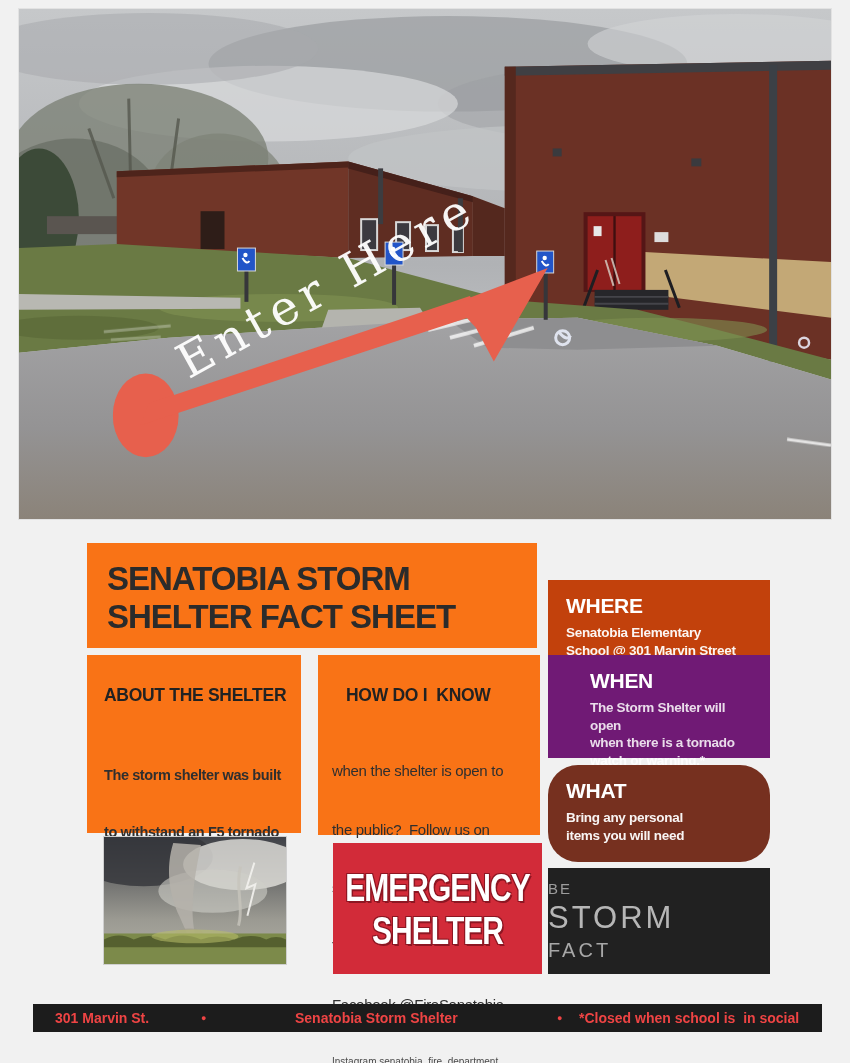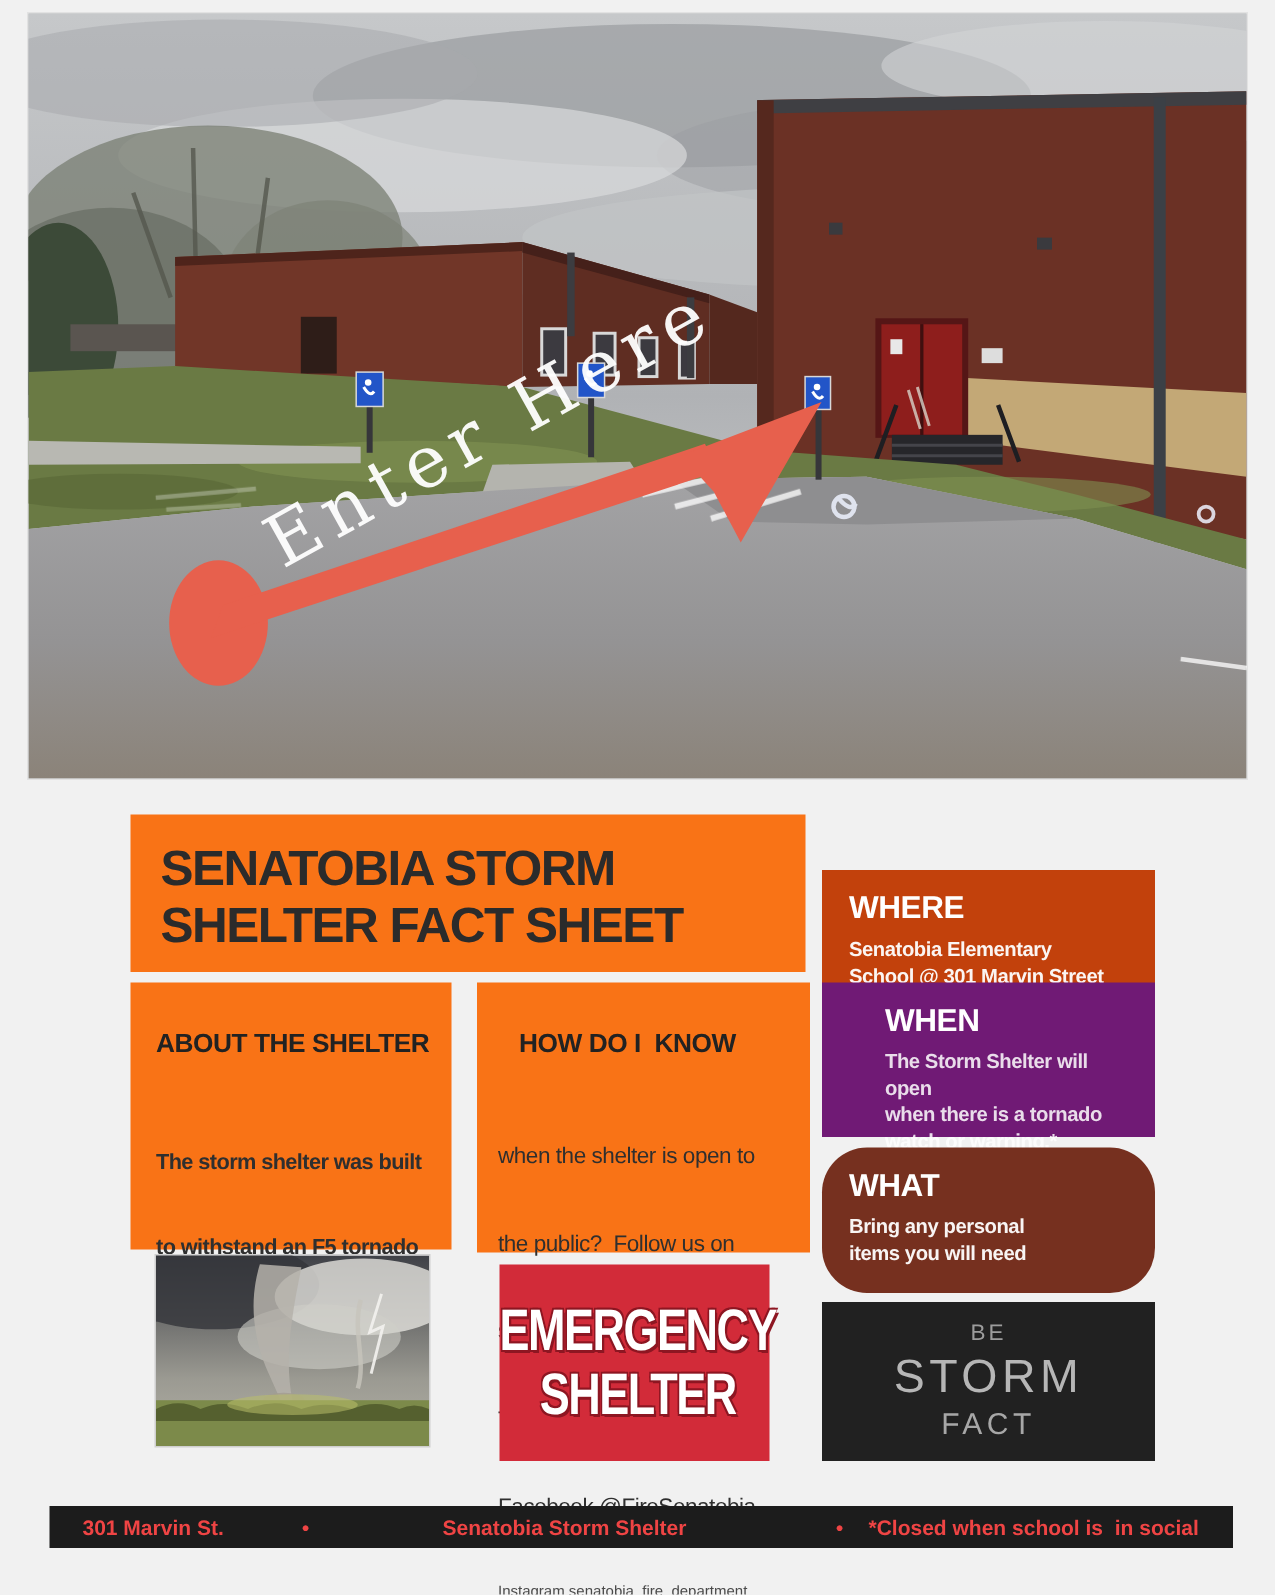--- a/index.html
+++ b/index.html
@@ -26,30 +26,30 @@
   #how-card .ig{margin:2px 0 0 14px;font-size:10px;color:#4a4a4a;letter-spacing:0;}
 
   .side{left:548px;width:222px;color:#fff;box-sizing:border-box;padding:14px 16px 0 18px;}
   .side h3{margin:0 0 6px 0;font-size:21px;font-weight:bold;letter-spacing:-0.3px;}
   .side .body{font-size:13.5px;line-height:17.5px;font-weight:bold;letter-spacing:-0.3px;opacity:.95;}
   #where-box{top:543px;height:130px;background:#c2410c;margin-top:37px;}
   #when-box{top:655px;height:103px;background:#701a75;padding-left:42px;}
   #when-box .body{opacity:.85;}
   #what-box{top:765px;height:97px;background:#76301f;border-radius:30px;}
   #ready-box{left:548px;top:868px;width:222px;height:106px;background:#212121;
-             display:flex;flex-direction:column;align-items:center;justify-content:center;}
+             display:flex;flex-direction:column;justify-content:center;}
   #ready-box .l1{font-size:15px;color:#9c9c9c;letter-spacing:2px;}
   #ready-box .l2{font-size:31px;color:#b6b6b6;letter-spacing:3px;margin:3px 0;}
   #ready-box .l3{font-size:20px;color:#a7a7a7;letter-spacing:3px;}
 
   #tornado{left:103px;top:836px;width:184px;height:129px;border:1px solid #cfcfcf;box-sizing:border-box;}
   #tornado svg{display:block;width:100%;height:100%;}
 
-  #emergency{left:333px;top:843px;width:180px;height:131px;background:#d22b39;
-             display:flex;flex-direction:column;align-items:flex-start;justify-content:center;}
+  #emergency{left:333px;top:843px;width:209px;height:131px;background:#d22b39;
+             display:flex;flex-direction:column;align-items:center;justify-content:center;}
   #emergency .stack{transform:scaleY(1.3);text-align:center;}
   #emergency .line{font-size:30px;font-weight:bold;color:#fff;line-height:33px;letter-spacing:-1px;
                    text-shadow:1.5px 1.5px 0 #8d1622,-1px -1px 0 #8d1622,1px -1px 0 #8d1622,-1px 1px 0 #8d1622;}
 
   
   #footer{left:33px;top:1004px;width:789px;height:28px;background:#1c1c1c;color:#ef4444;
           font-size:14px;font-weight:bold;line-height:28px;}
   #footer span{position:absolute;top:0;}
   #footer .dot{font-size:9px;}
   #f-addr{left:22px;}  #f-dot1{left:168px;}

